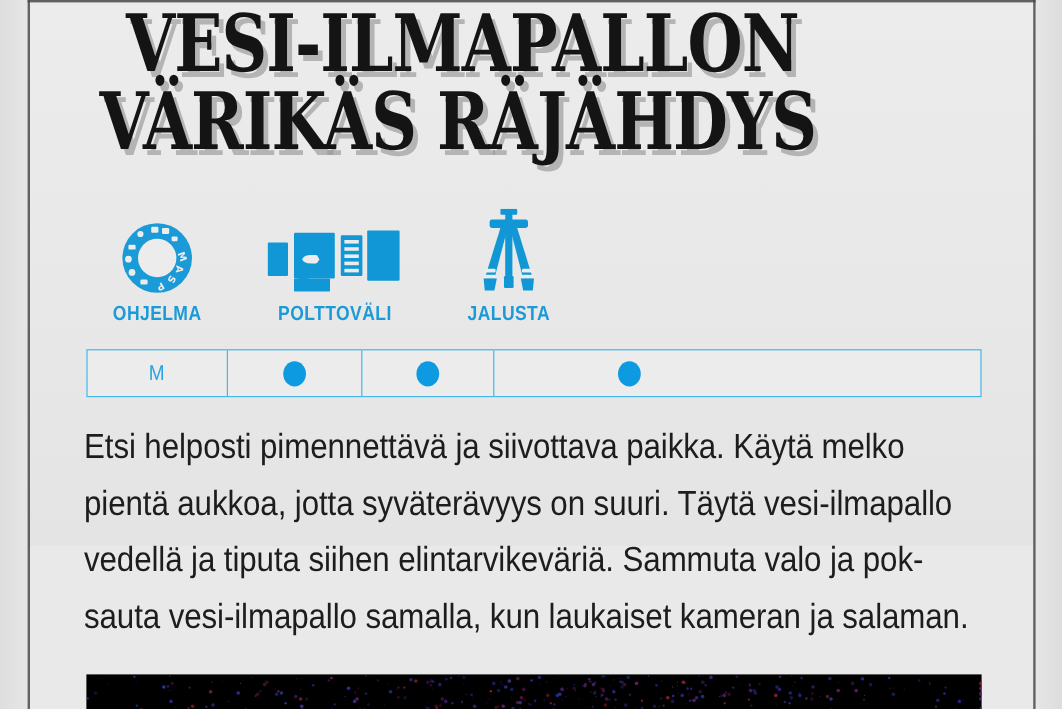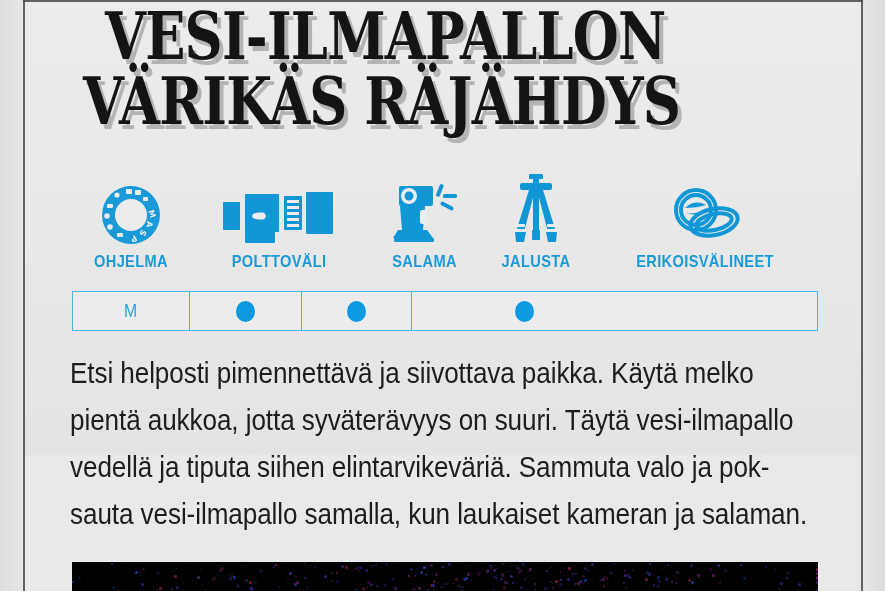--- a/index.html
+++ b/index.html
@@ -248,41 +248,20 @@
               <rect x="64" y="28" width="12" height="3"></rect>
               <rect x="64" y="34" width="12" height="3"></rect>
             </g>
             <rect x="83" y="2" width="27" height="42" rx="1"></rect>
           </g>
         </svg>
       </div>
       <div class="spec-label">POLTTOVÄLI</div>
     </div>
 
-    <div class="spec-col c2">
-      <div class="spec-icon">
-        <svg width="72" height="66" viewBox="0 0 72 66" aria-hidden="true">
-          <g fill="#1197d6">
-            <rect x="10" y="6" width="34" height="20" rx="2"></rect>
-            <circle cx="20" cy="16" r="8" fill="#ececec"></circle>
-            <circle cx="20" cy="16" r="4.5" fill="#1197d6"></circle>
-            <path d="M11 26 L36 26 L34 50 L13 50 Z"></path>
-            <rect x="31" y="30" width="7" height="14" rx="2" fill="#ececec"></rect>
-            <path d="M9 50 L38 50 L44 58 L4 58 Z"></path>
-            <rect x="5" y="58" width="40" height="4" rx="1"></rect>
-            <g>
-              <rect x="49" y="4" width="4" height="13" rx="1.6" transform="rotate(22 51 10)"></rect>
-              <rect x="54" y="14" width="14" height="4" rx="1.6"></rect>
-              <rect x="51" y="24" width="14" height="4" rx="1.6" transform="rotate(28 58 26)"></rect>
-            </g>
-          </g>
-        </svg>
-      </div>
-      <div class="spec-label">SALAMA</div>
-    </div>
 
     <div class="spec-col c3">
       <div class="spec-icon">
         <svg width="58" height="72" viewBox="0 0 58 72" aria-hidden="true">
           <g fill="#1197d6">
             <rect x="22" y="0" width="14" height="5" rx="1"></rect>
             <rect x="26" y="4" width="6" height="6"></rect>
             <rect x="13" y="9" width="32" height="7" rx="2"></rect>
             <rect x="26" y="16" width="6" height="40"></rect>
             <path d="M22 16 L28 16 L17 58 L9 58 Z"></path>
@@ -293,37 +272,20 @@
             <rect x="40" y="55" width="10" height="3" rx="1" fill="#ececec"></rect>
             <path d="M8 58 L19 58 L17 68 L9 68 Z"></path>
             <path d="M39 58 L50 58 L49 68 L41 68 Z"></path>
             <rect x="25" y="56" width="8" height="10" rx="1"></rect>
           </g>
         </svg>
       </div>
       <div class="spec-label">JALUSTA</div>
     </div>
 
-    <div class="spec-col c4">
-      <div class="spec-icon">
-        <svg width="78" height="60" viewBox="0 0 78 60" aria-hidden="true">
-          <g fill="none" stroke="#1197d6" stroke-width="4">
-            <circle cx="30" cy="24" r="20"></circle>
-            <circle cx="30" cy="24" r="15"></circle>
-            <ellipse cx="48" cy="36" rx="24" ry="13" transform="rotate(-12 48 36)"></ellipse>
-            <ellipse cx="48" cy="36" rx="18" ry="8" transform="rotate(-12 48 36)"></ellipse>
-          </g>
-          <g fill="#1197d6">
-            <path d="M19 22 q10 -9 21 -3 q-9 3 -21 3 z"></path>
-            <path d="M20 27 q11 2 20 -5 q-4 10 -20 5 z"></path>
-          </g>
-        </svg>
-      </div>
-      <div class="spec-label">ERIKOISVÄLINEET</div>
-    </div>
 
   </div>
 
   <div class="spec-table">
     <div class="spec-cell c0">
       <span class="spec-value">M</span>
     </div>
     <div class="spec-cell c2">
       <span class="spec-dot"></span>
     </div>

